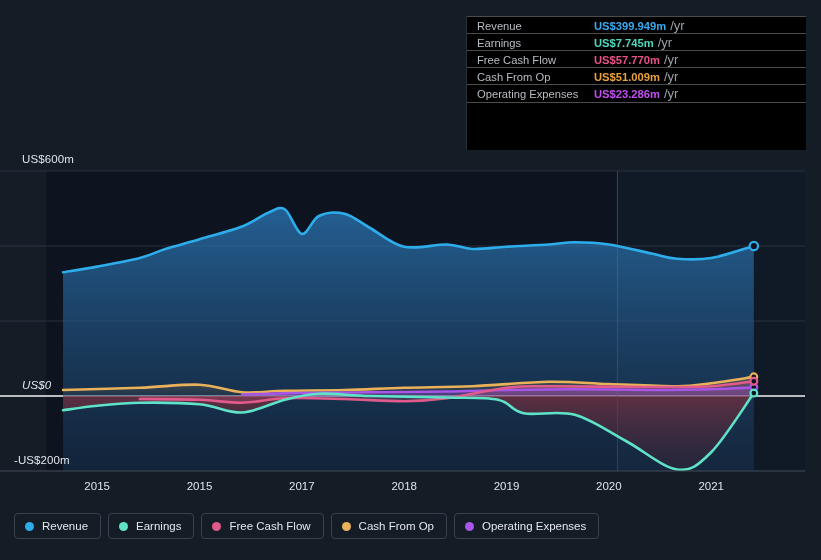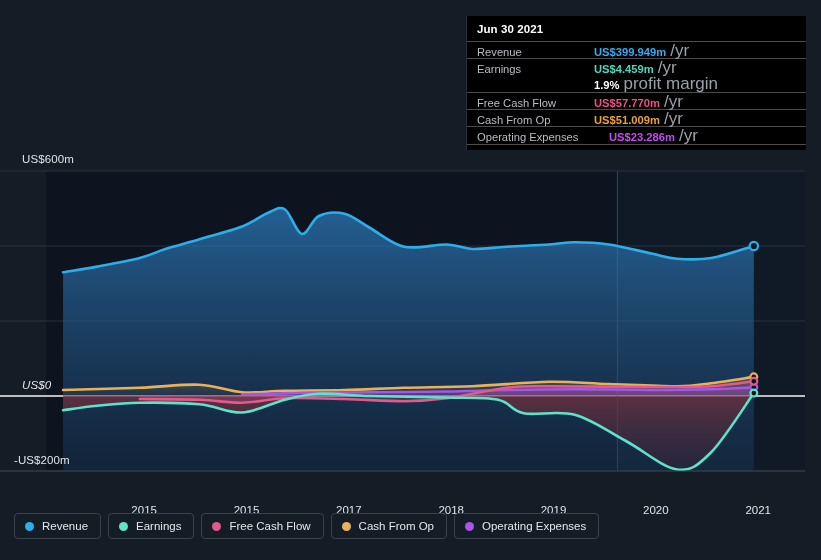--- a/index.html
+++ b/index.html
@@ -25,26 +25,25 @@
     white-space:nowrap;
     z-index:6;
   }
   .ylab-600{left:22px;top:153px;}
   .ylab-0{left:22px;top:379px;font-style:italic;}
   .ylab-neg{left:14px;top:454px;}
 
   
   .xlabel{
     position:absolute;
-    top:504px;
+    top:480px;
     color:#dfe4ea;
     font-size:11.5px;
     transform:translateX(-50%);
     white-space:nowrap;
-    margin-left:47px;
   }
 
   
   .tooltip{
     position:absolute;
     left:466px;top:16px;
     width:340px;height:134px;
     background:#000;
     box-sizing:border-box;
     padding:0;
@@ -75,21 +74,21 @@
     line-height:17px;
   }
   .tt-val{
     font-size:11.2px;
     font-weight:bold;
     line-height:17px;
     white-space:nowrap;
   }
   .tt-unit{
     color:#9aa0a8;
-    font-size:17px;
+    font-size:13px;
     font-weight:normal;
     margin-left:4px;
     line-height:17px;
   }
   .tt-bottomline{
     border-top:1px solid #4c4c4c;
     height:0;
     margin-top:1px;
   }
 
@@ -197,50 +196,44 @@
       <div class="xlabel" style="left: 97.1685px;">2015</div>
       <div class="xlabel" style="left: 199.506px;">2015</div>
       <div class="xlabel" style="left: 301.843px;">2017</div>
       <div class="xlabel" style="left: 404.18px;">2018</div>
       <div class="xlabel" style="left: 506.517px;">2019</div>
       <div class="xlabel" style="left: 608.854px;">2020</div>
       <div class="xlabel" style="left: 711.191px;">2021</div>
     </div>
 
   <div class="tooltip">
-    <div class="tt-title">Jun 30 2021</div>
     <div id="tooltip-rows">
         <div class="tt-row">
           <div class="tt-label">Revenue</div>
           <div class="tt-val" style="color: rgb(58, 169, 240);">US$399.949m</div>
           <div class="tt-unit">/yr</div>
         </div>
         <div class="tt-row">
           <div class="tt-label">Earnings</div>
-          <div class="tt-val" style="color: rgb(79, 214, 189);">US$4.459m</div>
-          <div class="tt-unit">/yr</div>
-        </div>
-        <div class="tt-row sub">
-          <div class="tt-label"></div>
-          <div class="tt-val" style="color: rgb(255, 255, 255);">1.9%</div>
-          <div class="tt-unit">profit margin</div>
+          <div class="tt-val" style="color: rgb(79, 214, 189);">US$7.745m</div>
+          <div class="tt-unit">/yr</div>
         </div>
         <div class="tt-row">
           <div class="tt-label">Free Cash Flow</div>
           <div class="tt-val" style="color: rgb(232, 82, 138);">US$57.770m</div>
           <div class="tt-unit">/yr</div>
         </div>
         <div class="tt-row">
           <div class="tt-label">Cash From Op</div>
           <div class="tt-val" style="color: rgb(233, 161, 60);">US$51.009m</div>
           <div class="tt-unit">/yr</div>
         </div>
         <div class="tt-row">
           <div class="tt-label">Operating Expenses</div>
-          <div class="tt-val" style="color: rgb(192, 78, 240); margin-left: 15px;">US$23.286m</div>
+          <div class="tt-val" style="color: rgb(192, 78, 240);">US$23.286m</div>
           <div class="tt-unit">/yr</div>
         </div>
       </div>
     <div class="tt-bottomline"></div>
   </div>
 
   <div class="legend" id="legend">
       <div class="legend-item">
         <span class="legend-dot" style="background: rgb(46, 173, 235);"></span>
         <span class="legend-text">Revenue</span>

